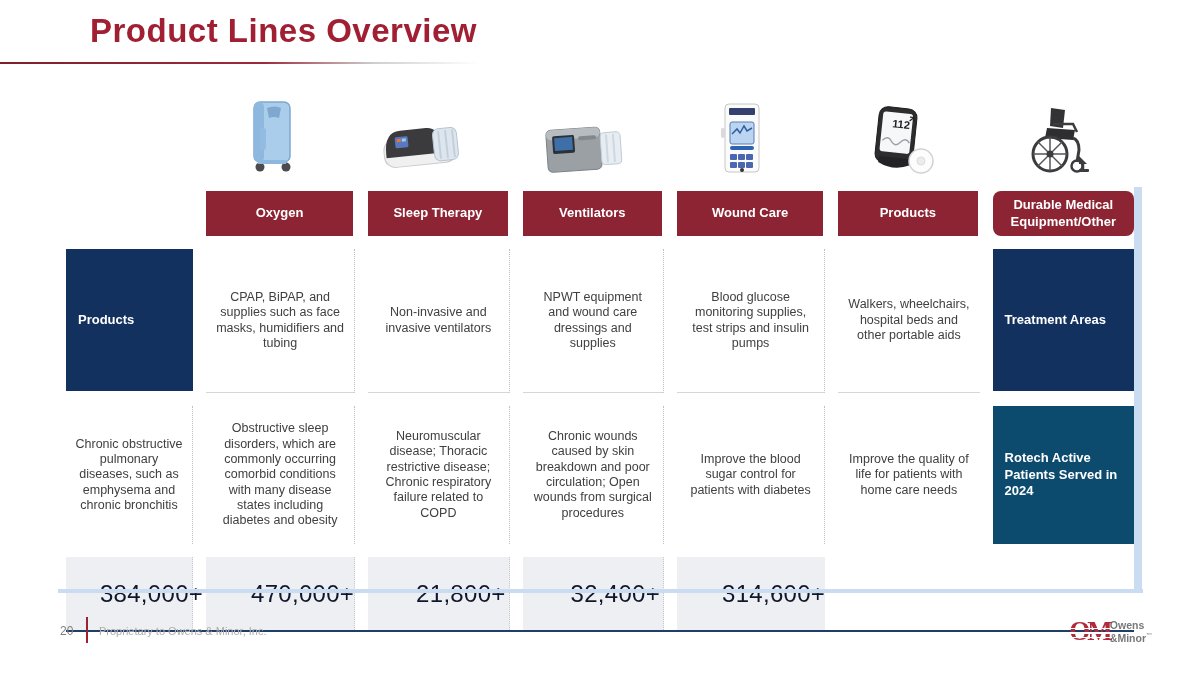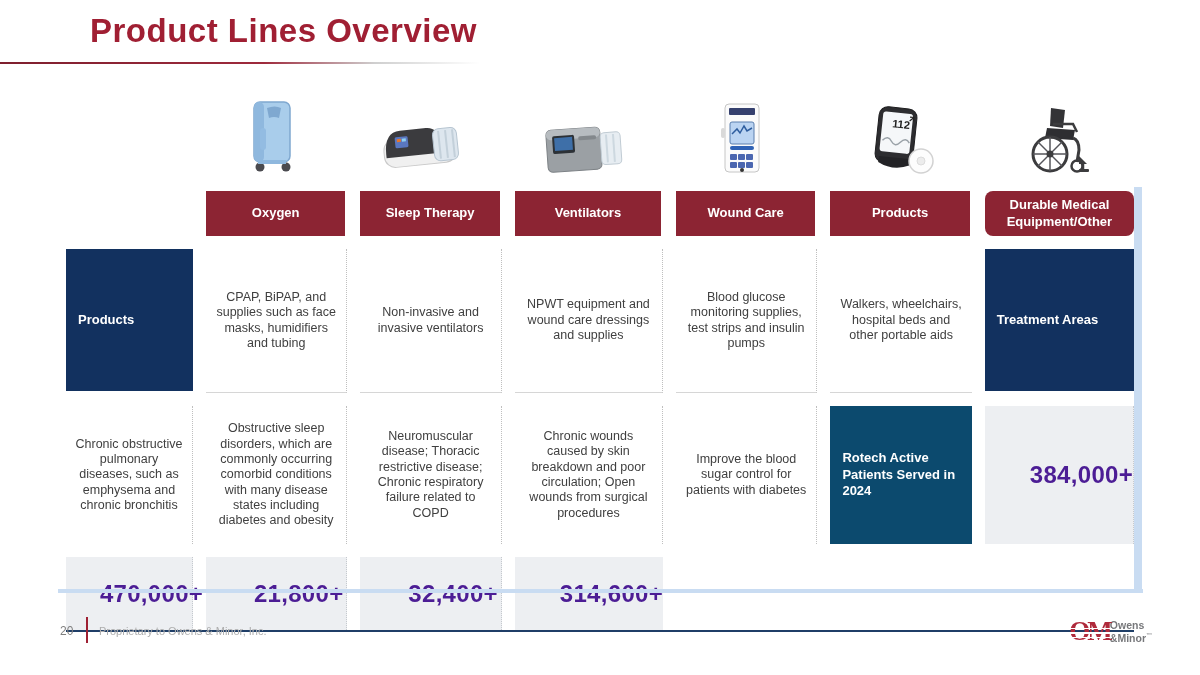--- a/index.html
+++ b/index.html
@@ -45,21 +45,21 @@
   }
   .rowhead.blue{background:#0c4a6e; border-bottom:none;}
   .cell{
     background:#ffffff; color:#404040; font-size:12.5px; line-height:1.23;
     display:flex; align-items:center; justify-content:center; text-align:center;
     padding:6px 9px; border-right:1px dotted #bfbfbf;
   }
   .cell.rlast{border-right:none;}
   .cell.prod{border-bottom:1px solid #d6d6d6;}
   .numcell{
-    background:#EDEFF2; color:#4c1d95; font-size:24px; font-weight:bold;
+    background:#EDEFF2; color:#0f172a; font-size:24px; font-weight:normal;
     display:flex; align-items:center; justify-content:center;
     border-right:1px dotted #c5c9ce; letter-spacing:0.3px;padding-left:45px;
   }
   .numcell.rlast{border-right:none;}
   
   .shadow-right{position:absolute; left:1134px; top:187px; width:8px; height:403px; background:#C9DCF2;}
   .shadow-bottom{position:absolute; left:58px; top:589px; width:1085px; height:4px; background:#C9DCF2;}
   
   .page-num{position:absolute; left:60px; top:624px; font-size:12px; color:#7f7f7f;}
   .footer-divider{position:absolute; left:86px; top:617px; width:2px; height:26px; background:#9E2033;}
@@ -199,20 +199,21 @@
     <div class="cell prod">NPWT equipment and wound care dressings and supplies</div>
     <div class="cell prod">Blood glucose monitoring supplies, test strips and insulin pumps</div>
     <div class="cell prod rlast">Walkers, wheelchairs, hospital beds and other portable aids</div>
 
     <div class="rowhead">Treatment Areas</div>
     <div class="cell">Chronic obstructive pulmonary diseases, such as emphysema and chronic bronchitis</div>
     <div class="cell">Obstructive sleep disorders, which are commonly occurring comorbid conditions with many disease states including diabetes and obesity</div>
     <div class="cell">Neuromuscular disease; Thoracic restrictive disease; Chronic respiratory failure related to COPD</div>
     <div class="cell">Chronic wounds caused by skin breakdown and poor circulation; Open wounds from surgical procedures</div>
     <div class="cell">Improve the blood sugar control for patients with diabetes</div>
+    <div class="cell rlast">Improve the quality of life for patients with home care needs</div>
 
     <div class="rowhead blue">Rotech Active Patients Served in 2024</div>
     <div class="numcell">384,000+</div>
     <div class="numcell">470,000+</div>
     <div class="numcell">21,800+</div>
     <div class="numcell">32,400+</div>
     <div class="numcell rlast">314,600+</div>
   </div>
 
   <div class="shadow-right"></div>

